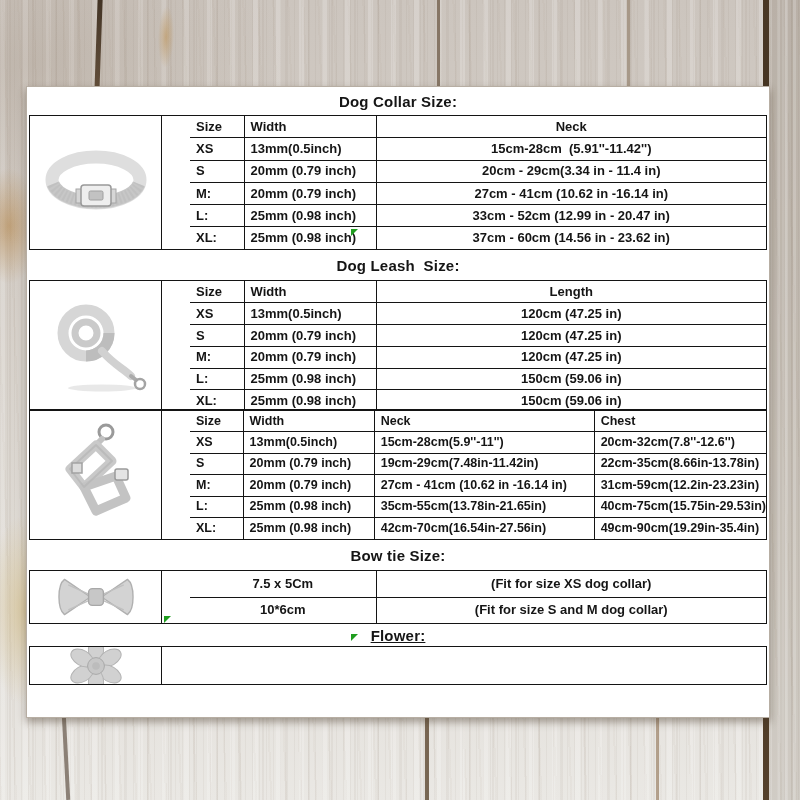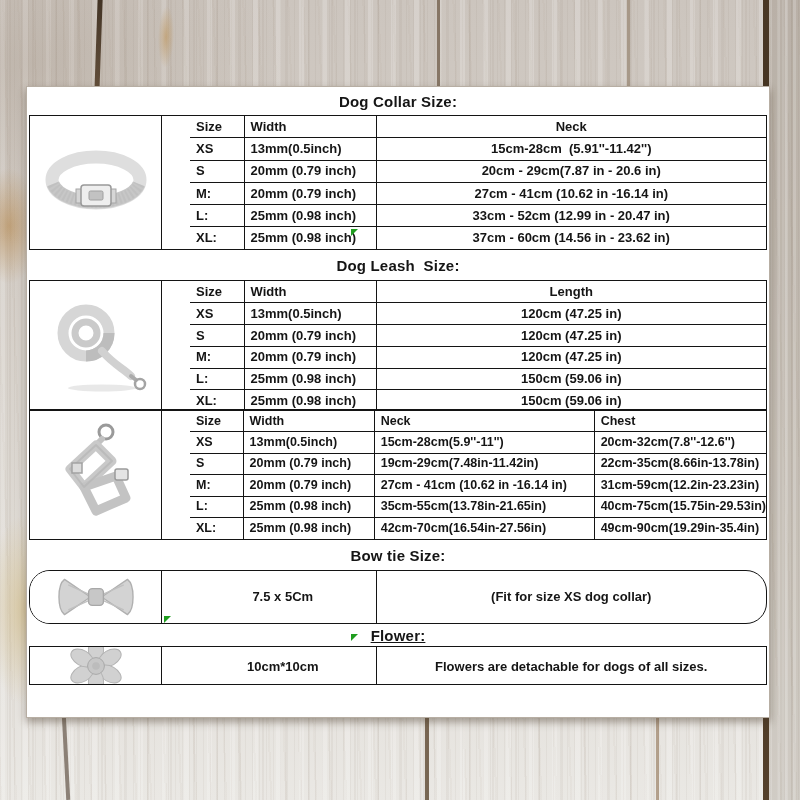--- a/index.html
+++ b/index.html
@@ -37,21 +37,21 @@
   .panel{position:absolute;left:26px;top:86px;width:744px;height:632px;box-sizing:border-box;
     background:#ffffff;border:1px solid #b7aea3;box-shadow:0 4px 8px rgba(70,55,40,.45);
     padding:0 2px;color:#151515;}
   .section-title{display:flex;align-items:center;justify-content:center;
     font-weight:bold;font-size:15px;white-space:pre;letter-spacing:.2px;}
   .st-collar{height:28px;} .st-leash{height:30px;text-align:right;} .st-harness{height:27px;}
   .st-bowtie{height:30px;} .st-flower{height:22px;text-decoration:underline;}
 
   .sec{display:flex;border:1.6px solid #141414;box-sizing:border-box;overflow:hidden;background:#fff;}
   .sec-collar{height:135px;} .sec-leash{height:130px;} .sec-harness{height:130px;}
-  .sec-bowtie{height:54px;border-radius:21px;} .sec-flower{height:39px;}
+  .sec-bowtie{height:54px;} .sec-flower{height:39px;}
 
   .img-cell{width:131px;flex:0 0 131px;border-right:1.6px solid #141414;
     display:flex;align-items:center;justify-content:center;overflow:hidden;background:#fff;}
 
   table{flex:1;border-collapse:collapse;table-layout:fixed;height:100%;margin-left:28px;}
   th,td{border:1.6px solid #141414;font-weight:bold;font-size:13px;color:#151515;
     padding:0 0 0 6px;text-align:left;white-space:pre;overflow:hidden;vertical-align:middle;line-height:1.05;}
   th:first-child,td:first-child{border-left:none;}
   th:last-child,td:last-child{border-right:none;}
   thead tr th{border-top:none;}
@@ -123,21 +123,21 @@
           </thead>
         <tbody>
             <tr>
               <td>XS</td>
               <td>13mm(0.5inch)</td>
               <td>15cm-28cm  (5.91''-11.42'')</td>
             </tr>
             <tr>
               <td>S</td>
               <td>20mm (0.79 inch)</td>
-              <td>20cm - 29cm(7.87 in - 20.6 in)</td>
+              <td>20cm - 29cm(3.34 in - 11.4 in)</td>
             </tr>
             <tr>
               <td>M:</td>
               <td>20mm (0.79 inch)</td>
               <td>27cm - 41cm (10.62 in -16.14 in)</td>
             </tr>
             <tr>
               <td>L:</td>
               <td>25mm (0.98 inch)</td>
               <td>33cm - 52cm (12.99 in - 20.47 in)</td>
@@ -281,51 +281,43 @@
       </div>
       <table class="t-bowtie no-head">
         <colgroup>
             <col style="width:186px">
             <col>
           </colgroup>
         <tbody>
             <tr>
               <td>7.5 x 5Cm</td>
               <td>(Fit for size XS dog collar)</td>
+            </tr>
+            <tr>
+              <td>10*6cm</td>
+              <td>(Fit for size S and M dog collar)</td>
             </tr>
           </tbody>
       </table>
     </div>
 
     <div class="section-title st-flower">Flower:</div>
     <div class="sec sec-flower">
       <div class="img-cell">
         <svg width="58" height="58" viewBox="0 0 76 76">
           <ellipse cx="38" cy="17" rx="10" ry="16" transform="rotate(0 38 38)" fill="#d1d1d1" stroke="#b2b2b2" stroke-width="1.3"></ellipse>
           <ellipse cx="38" cy="17" rx="10" ry="16" transform="rotate(60 38 38)" fill="#d1d1d1" stroke="#b2b2b2" stroke-width="1.3"></ellipse>
           <ellipse cx="38" cy="17" rx="10" ry="16" transform="rotate(120 38 38)" fill="#d1d1d1" stroke="#b2b2b2" stroke-width="1.3"></ellipse>
           <ellipse cx="38" cy="17" rx="10" ry="16" transform="rotate(180 38 38)" fill="#d1d1d1" stroke="#b2b2b2" stroke-width="1.3"></ellipse>
           <ellipse cx="38" cy="17" rx="10" ry="16" transform="rotate(240 38 38)" fill="#d1d1d1" stroke="#b2b2b2" stroke-width="1.3"></ellipse>
           <ellipse cx="38" cy="17" rx="10" ry="16" transform="rotate(300 38 38)" fill="#d1d1d1" stroke="#b2b2b2" stroke-width="1.3"></ellipse>
           <circle cx="38" cy="38" r="11" fill="#c7c7c7" stroke="#a8a8a8" stroke-width="1.3"></circle>
           <circle cx="38" cy="38" r="5" fill="#bcbcbc"></circle>
         </svg>
       </div>
-      <table class="t-flower no-head">
-        <colgroup>
-            <col style="width:186px">
-            <col>
-          </colgroup>
-        <tbody>
-            <tr>
-              <td>10cm*10cm</td>
-              <td>Flowers are detachable for dogs of all sizes.</td>
-            </tr>
-          </tbody>
-      </table>
     </div>
 
   </div>
 
   <div class="flag flag-1"></div>
   <div class="flag flag-2"></div>
   <div class="flag flag-3"></div>
 
 </div>
 

